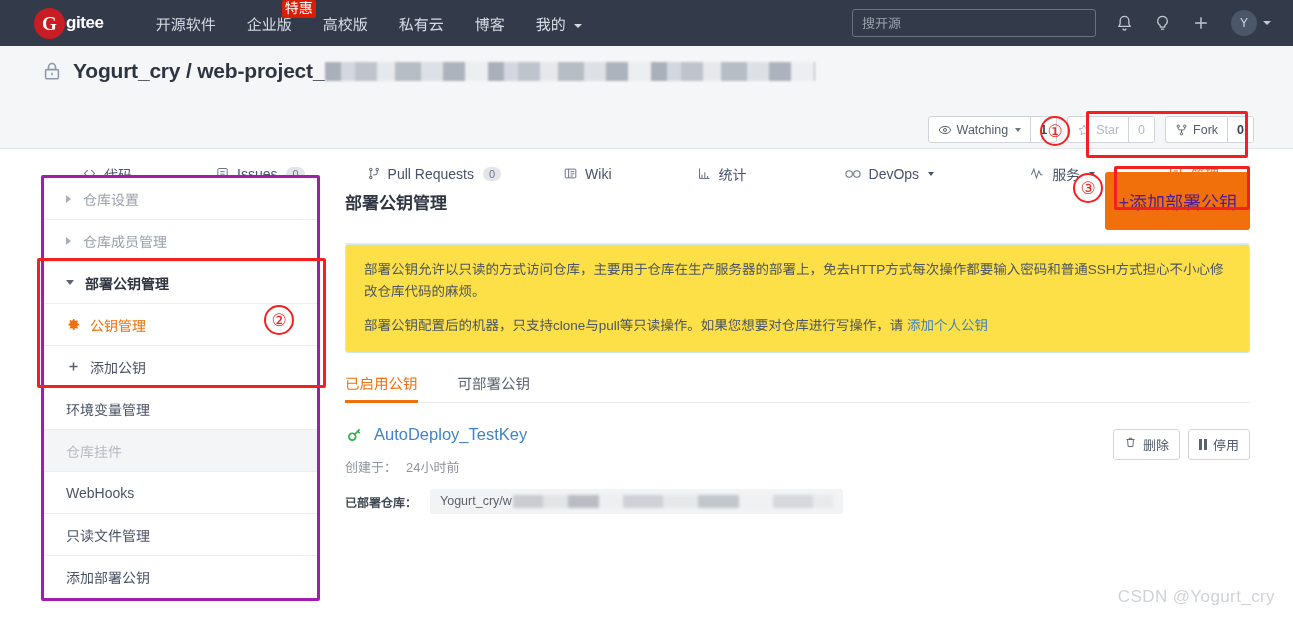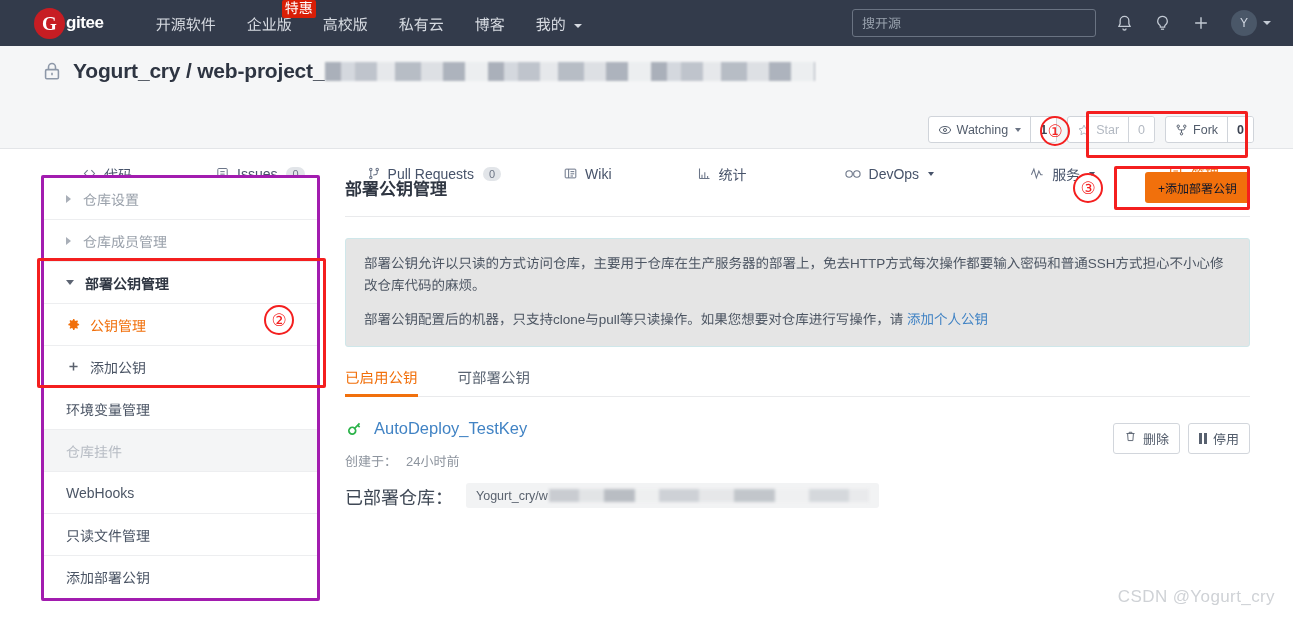--- a/index.html
+++ b/index.html
@@ -174,26 +174,26 @@
   .side-ico { margin-right: 9px; display: flex; align-items: center; }
 
   
   .content { position: absolute; left: 345px; top: 172px; width: 905px; }
   .content-head {
     display: flex; align-items: center; justify-content: space-between;
     padding-bottom: 13px; border-bottom: 1px solid #e9eaec;
   }
   .page-title { font-size: 17px; font-weight: bold; color: #2f3642; }
   .btn-primary {
-    background: #f1700c; color: #0f172a; font-size: 12px;
-    padding: 7px 13px; border-radius: 3px; border: none;
+    background: #f1700c; color: #4c1d95; font-size: 18px;
+    padding: 16px 13px; border-radius: 3px; border: none;
     cursor: pointer; font-family: "Liberation Sans", sans-serif;
   }
   .info-box {
-    margin-top: 21px; background: #e5e5e5; border: 1px solid #cfe7ea;
+    background: #fde047; border: 1px solid #cfe7ea;
     border-radius: 3px; padding: 14px 18px 15px 18px;
   }
   .info-box p {
     margin: 0; font-size: 13.5px; color: #4d5663; line-height: 1.62;
   }
   .info-box p + p { margin-top: 12px; }
   .link { color: #4183c4; cursor: pointer; }
   .tabs2 { margin-top: 19px; display: flex; align-items: flex-end; gap: 40px;
            border-bottom: 1px solid #e9eaec; }
   .tab2 {
@@ -210,21 +210,21 @@
   .key-title { display: flex; align-items: center; gap: 10px; }
   .key-icon { color: #2cb34a; display: flex; align-items: center; }
   .key-name { font-size: 16.5px; color: #4183c4; cursor: pointer; }
   .key-meta {
     margin-top: 13px; font-size: 13px; color: #8d949e;
     display: flex; align-items: center; gap: 9px;
   }
   .key-repo {
     margin-top: 13px; display: flex; align-items: center; gap: 13px;
   }
-  .key-repo-label { font-size: 18px; color: #3f4855; font-weight: normal; text-align: center; }
+  .key-repo-label { font-size: 12px; color: #3f4855; font-weight: bold; text-align: center; }
   .key-repo-val {
     background: #f2f3f4; border-radius: 3px; padding: 5px 10px;
     font-size: 12.5px; color: #5a626e; display: flex; align-items: center;
     min-width: 413px; height: 25px;
   }
   .blur-strip2 {
     display: inline-block; height: 13px; flex: 1; margin-left: 1px;
     background: repeating-linear-gradient(90deg,
       #c9ccd1 0px, #c9ccd1 30px, #e2e4e6 30px, #e2e4e6 55px,
       #b9bdc3 55px, #b9bdc3 86px, #eeeff0 86px, #eeeff0 110px,

